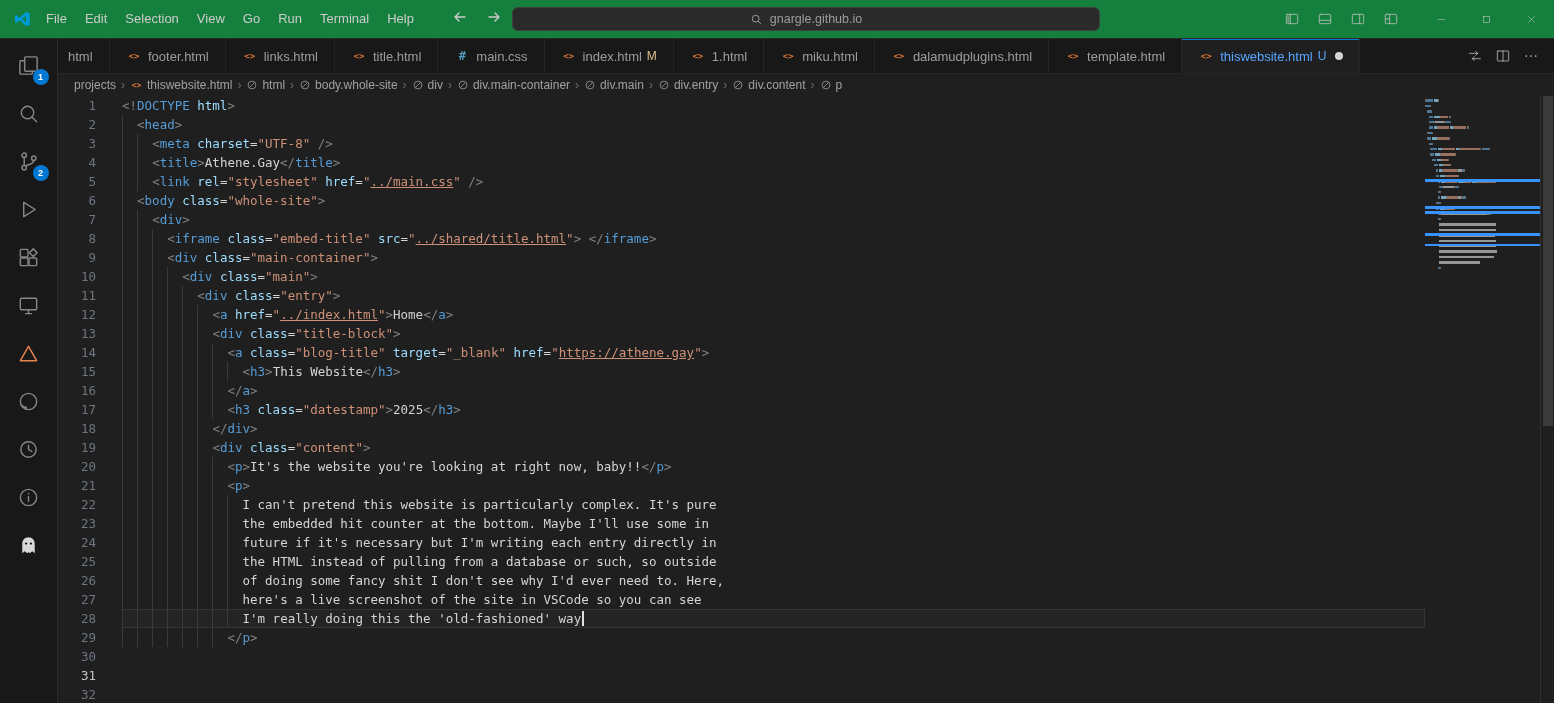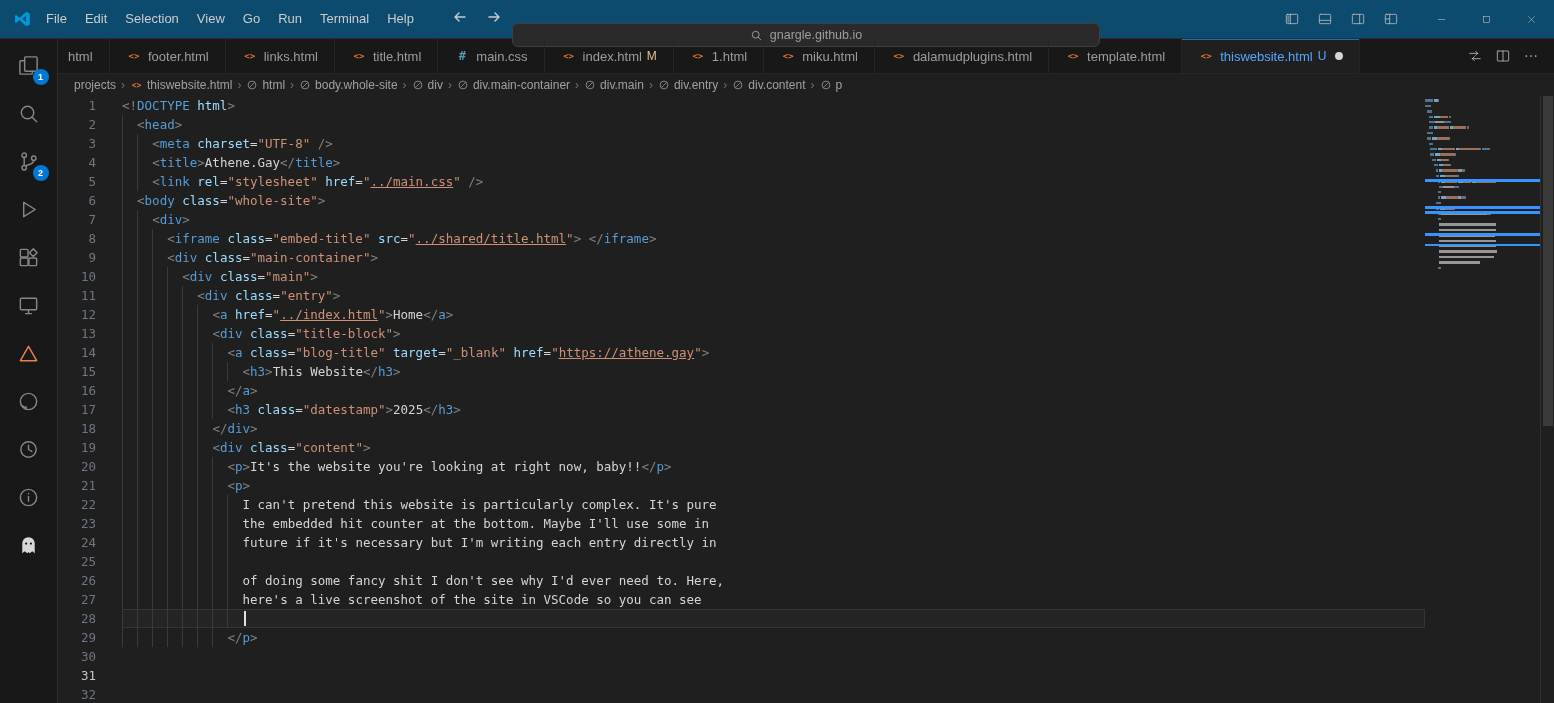--- a/index.html
+++ b/index.html
@@ -2,26 +2,26 @@
 <html><head>
 <meta charset="utf-8">
 <style>
   * { margin:0; padding:0; box-sizing:border-box; }
   html,body { width:1554px; height:703px; overflow:hidden; background:#1f1f1f;
               font-family:"Liberation Sans", sans-serif; }
   .window { width:1554px; height:703px; display:flex; flex-direction:column; background:#181818; }
 
   
   .titlebar { flex:0 0 38px; position:relative; display:flex; align-items:center;
-              background:#0c4a6e; border-bottom:1px solid #2b2b2b; }
+              background:#15803d; border-bottom:1px solid #2b2b2b; }
   .logo { margin:0 6px 0 13px; display:flex; }
   .menubar { display:flex; align-items:center; }
   .menu-item { padding:0 9px; font-size:13px; color:#cccccc; line-height:38px; cursor:default; }
   .nav-arrows { position:absolute; left:452px; top:0; height:38px; display:flex; align-items:center; gap:18px; color:#cccccc; }
-  .command-center { position:absolute; left:512px; top:23px; width:588px; height:24px;
+  .command-center { position:absolute; left:512px; top:7px; width:588px; height:24px;
                     background:#2a2a2a; border:1px solid #3f3f3f; border-radius:6px;
                     display:flex; align-items:center; justify-content:center; gap:7px;
                     color:#9d9d9d; font-size:12.5px; }
   .titlebar-right { position:absolute; right:0; top:0; height:38px; display:flex; align-items:center; }
   .layout-controls { display:flex; gap:9px; margin-right:16px; color:#c2c2c2; }
   .layout-controls .icon16 { width:24px; height:28px; display:flex; align-items:center; justify-content:center; }
   .window-controls { display:flex; height:38px; }
   .win-btn { width:45px; height:38px; display:flex; align-items:center; justify-content:center; color:#cccccc; }
   .icon16 svg { width:16px; height:16px; stroke:currentColor; fill:none; stroke-width:1.2; stroke-linecap:round; stroke-linejoin:round; }
   .win-btn svg { width:11px; height:11px; stroke:currentColor; fill:none; stroke-width:1.2; }
@@ -489,24 +489,24 @@
             <div class="code-line"><span class="ig">  </span><span class="ig">  </span><span class="ig">  </span><span class="ig">  </span><span class="ig">  </span><span class="ig">  </span><span class="ig">  </span><span class="ig">  </span><span class="tk-p">&lt;</span><span class="tk-t">h3</span><span class="tk-p">&gt;</span><span class="tk-x">This Website</span><span class="tk-p">&lt;/</span><span class="tk-t">h3</span><span class="tk-p">&gt;</span></div>
             <div class="code-line"><span class="ig">  </span><span class="ig">  </span><span class="ig">  </span><span class="ig">  </span><span class="ig">  </span><span class="ig">  </span><span class="ig">  </span><span class="tk-p">&lt;/</span><span class="tk-t">a</span><span class="tk-p">&gt;</span></div>
             <div class="code-line"><span class="ig">  </span><span class="ig">  </span><span class="ig">  </span><span class="ig">  </span><span class="ig">  </span><span class="ig">  </span><span class="ig">  </span><span class="tk-p">&lt;</span><span class="tk-t">h3</span><span class="tk-x"> </span><span class="tk-a">class</span><span class="tk-o">=</span><span class="tk-s">"datestamp"</span><span class="tk-p">&gt;</span><span class="tk-x">2025</span><span class="tk-p">&lt;/</span><span class="tk-t">h3</span><span class="tk-p">&gt;</span></div>
             <div class="code-line"><span class="ig">  </span><span class="ig">  </span><span class="ig">  </span><span class="ig">  </span><span class="ig">  </span><span class="ig">  </span><span class="tk-p">&lt;/</span><span class="tk-t">div</span><span class="tk-p">&gt;</span></div>
             <div class="code-line"><span class="ig">  </span><span class="ig">  </span><span class="ig">  </span><span class="ig">  </span><span class="ig">  </span><span class="ig">  </span><span class="tk-p">&lt;</span><span class="tk-t">div</span><span class="tk-x"> </span><span class="tk-a">class</span><span class="tk-o">=</span><span class="tk-s">"content"</span><span class="tk-p">&gt;</span></div>
             <div class="code-line"><span class="ig">  </span><span class="ig">  </span><span class="ig">  </span><span class="ig">  </span><span class="ig">  </span><span class="ig">  </span><span class="ig">  </span><span class="tk-p">&lt;</span><span class="tk-t">p</span><span class="tk-p">&gt;</span><span class="tk-x">It's the website you're looking at right now, baby!!</span><span class="tk-p">&lt;/</span><span class="tk-t">p</span><span class="tk-p">&gt;</span></div>
             <div class="code-line"><span class="ig">  </span><span class="ig">  </span><span class="ig">  </span><span class="ig">  </span><span class="ig">  </span><span class="ig">  </span><span class="ig">  </span><span class="tk-p">&lt;</span><span class="tk-t">p</span><span class="tk-p">&gt;</span></div>
             <div class="code-line"><span class="ig">  </span><span class="ig">  </span><span class="ig">  </span><span class="ig">  </span><span class="ig">  </span><span class="ig">  </span><span class="ig">  </span><span class="ig">  </span><span class="tk-x">I can't pretend this website is particularly complex. It's pure</span></div>
             <div class="code-line"><span class="ig">  </span><span class="ig">  </span><span class="ig">  </span><span class="ig">  </span><span class="ig">  </span><span class="ig">  </span><span class="ig">  </span><span class="ig">  </span><span class="tk-x">the embedded hit counter at the bottom. Maybe I'll use some in</span></div>
             <div class="code-line"><span class="ig">  </span><span class="ig">  </span><span class="ig">  </span><span class="ig">  </span><span class="ig">  </span><span class="ig">  </span><span class="ig">  </span><span class="ig">  </span><span class="tk-x">future if it's necessary but I'm writing each entry directly in</span></div>
-            <div class="code-line"><span class="ig">  </span><span class="ig">  </span><span class="ig">  </span><span class="ig">  </span><span class="ig">  </span><span class="ig">  </span><span class="ig">  </span><span class="ig">  </span></div>
+            <div class="code-line"><span class="ig">  </span><span class="ig">  </span><span class="ig">  </span><span class="ig">  </span><span class="ig">  </span><span class="ig">  </span><span class="ig">  </span><span class="ig">  </span><span class="tk-x">the HTML instead of pulling from a database or such, so outside</span></div>
             <div class="code-line"><span class="ig">  </span><span class="ig">  </span><span class="ig">  </span><span class="ig">  </span><span class="ig">  </span><span class="ig">  </span><span class="ig">  </span><span class="ig">  </span><span class="tk-x">of doing some fancy shit I don't see why I'd ever need to. Here,</span></div>
             <div class="code-line"><span class="ig">  </span><span class="ig">  </span><span class="ig">  </span><span class="ig">  </span><span class="ig">  </span><span class="ig">  </span><span class="ig">  </span><span class="ig">  </span><span class="tk-x">here's a live screenshot of the site in VSCode so you can see</span></div>
-            <div class="code-line active"><span class="ig">  </span><span class="ig">  </span><span class="ig">  </span><span class="ig">  </span><span class="ig">  </span><span class="ig">  </span><span class="ig">  </span><span class="ig">  </span><span class="cursor"></span></div>
+            <div class="code-line active"><span class="ig">  </span><span class="ig">  </span><span class="ig">  </span><span class="ig">  </span><span class="ig">  </span><span class="ig">  </span><span class="ig">  </span><span class="ig">  </span><span class="tk-x">I'm really doing this the 'old-fashioned' way</span><span class="cursor"></span></div>
             <div class="code-line"><span class="ig">  </span><span class="ig">  </span><span class="ig">  </span><span class="ig">  </span><span class="ig">  </span><span class="ig">  </span><span class="ig">  </span><span class="tk-p">&lt;/</span><span class="tk-t">p</span><span class="tk-p">&gt;</span></div>
           </div>
         <div class="minimap">
             <div class="mm-line" style="padding-left: 0px;"><span class="mm-tok mm-p" style="width: 1.8px;"></span><span class="mm-tok mm-t" style="width: 6.3px;"></span><span class="mm-tok mm-sp" style="width: 1px;"></span><span class="mm-tok mm-a" style="width: 3.6px;"></span><span class="mm-tok mm-p" style="width: 1px;"></span></div>
             <div class="mm-line" style="padding-left: 0px;"><span class="mm-tok mm-p" style="width: 1px;"></span><span class="mm-tok mm-t" style="width: 3.6px;"></span><span class="mm-tok mm-p" style="width: 1px;"></span></div>
             <div class="mm-line" style="padding-left: 1.8px;"><span class="mm-tok mm-p" style="width: 1px;"></span><span class="mm-tok mm-t" style="width: 3.6px;"></span><span class="mm-tok mm-p" style="width: 1px;"></span></div>
             <div class="mm-line" style="padding-left: 3.6px;"><span class="mm-tok mm-p" style="width: 1px;"></span><span class="mm-tok mm-t" style="width: 3.6px;"></span><span class="mm-tok mm-sp" style="width: 1px;"></span><span class="mm-tok mm-a" style="width: 6.3px;"></span><span class="mm-tok mm-o" style="width: 1px;"></span><span class="mm-tok mm-s" style="width: 6.3px;"></span><span class="mm-tok mm-sp" style="width: 1px;"></span><span class="mm-tok mm-p" style="width: 1.8px;"></span></div>
             <div class="mm-line" style="padding-left: 3.6px;"><span class="mm-tok mm-p" style="width: 1px;"></span><span class="mm-tok mm-t" style="width: 4.5px;"></span><span class="mm-tok mm-p" style="width: 1px;"></span><span class="mm-tok mm-x" style="width: 9px;"></span><span class="mm-tok mm-p" style="width: 1.8px;"></span><span class="mm-tok mm-t" style="width: 4.5px;"></span><span class="mm-tok mm-p" style="width: 1px;"></span></div>
             <div class="mm-line" style="padding-left: 3.6px;"><span class="mm-tok mm-p" style="width: 1px;"></span><span class="mm-tok mm-t" style="width: 3.6px;"></span><span class="mm-tok mm-sp" style="width: 1px;"></span><span class="mm-tok mm-a" style="width: 2.7px;"></span><span class="mm-tok mm-o" style="width: 1px;"></span><span class="mm-tok mm-s" style="width: 10.8px;"></span><span class="mm-tok mm-sp" style="width: 1px;"></span><span class="mm-tok mm-a" style="width: 3.6px;"></span><span class="mm-tok mm-o" style="width: 1px;"></span><span class="mm-tok mm-s" style="width: 1px;"></span><span class="mm-tok mm-l" style="width: 9.9px;"></span><span class="mm-tok mm-s" style="width: 1px;"></span><span class="mm-tok mm-sp" style="width: 1px;"></span><span class="mm-tok mm-p" style="width: 1.8px;"></span></div>
             <div class="mm-line" style="padding-left: 1.8px;"><span class="mm-tok mm-p" style="width: 1.8px;"></span><span class="mm-tok mm-t" style="width: 3.6px;"></span><span class="mm-tok mm-p" style="width: 1px;"></span></div>

